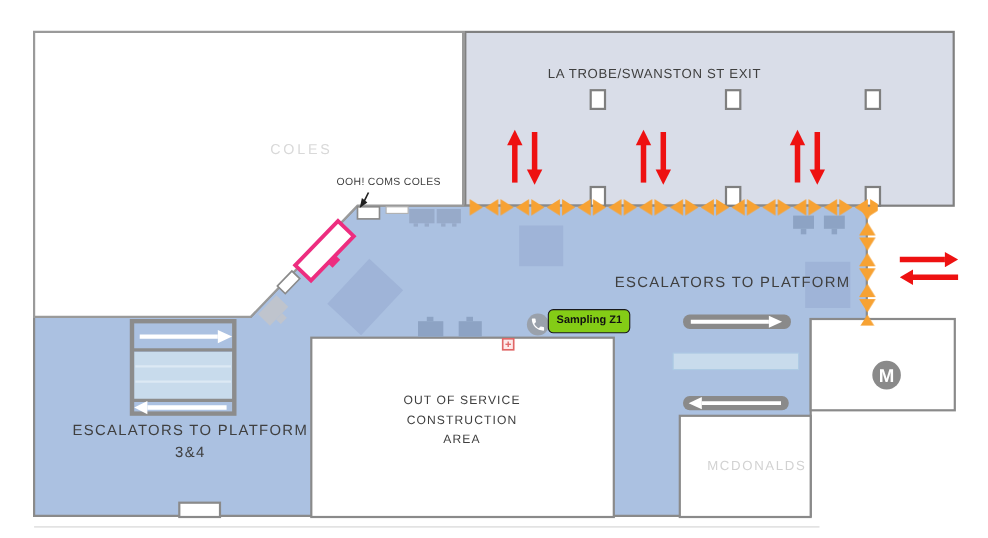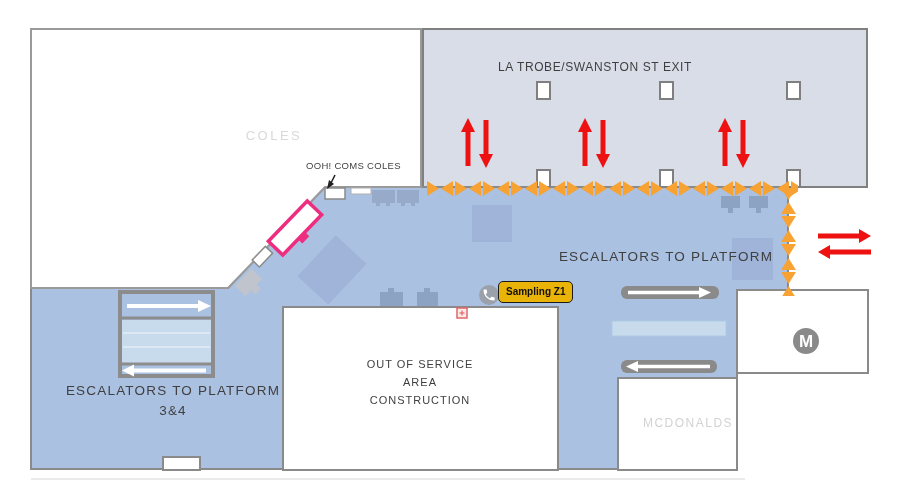--- a/index.html
+++ b/index.html
@@ -13,21 +13,21 @@
   .lbl-faint{color:#d9d9d9;}
   .center{text-align:center;}
   #coles-label{left:33px;top:128px;width:390px;font-size:13px;letter-spacing:2.5px;margin-left:46px;}
   #exit-label{left:425px;top:60px;width:300px;font-size:12px;letter-spacing:.6px;padding-left:20px;}
   #coms-label{left:306px;top:160px;font-size:9.5px;letter-spacing:.3px;}
   #esc12-label{left:541px;top:247px;width:250px;font-size:13.5px;letter-spacing:1.2px;line-height:20px;}
   #esc34-label{left:48px;top:381px;width:250px;font-size:13.5px;letter-spacing:1.2px;line-height:20px;}
   #construction-label{left:300px;top:355px;width:240px;font-size:11px;letter-spacing:1px;line-height:18px;white-space:normal;}
   #mcdonalds-label{left:618px;top:416px;width:140px;font-size:12px;letter-spacing:1.5px;color:#d2d2d2;}
   #sampling-badge{
-    left:498px;top:281px;height:20px;padding:0 7px;background:#eab308;
+    left:498px;top:281px;height:20px;padding:0 7px;background:#84cc16;
     border:1.6px solid #1a1a1a;border-radius:5px;font-size:10px;font-weight:bold;
     line-height:20px;color:#111;
   }
 </style>
 </head>
 <body>
 
 <div id="stage">
 
   <svg id="map-canvas" width="898" height="489" viewBox="0 0 898 489">
@@ -189,21 +189,21 @@
     <div>ESCALATORS TO PLATFORM</div>
   </div>
 
   <div class="lbl lbl-dark center" id="esc34-label">
     <div>ESCALATORS TO PLATFORM</div>
     <div>3&amp;4</div>
   </div>
 
   <div class="lbl lbl-dark center" id="construction-label">
     <div>OUT OF SERVICE</div>
+    <div>CONSTRUCTION</div>
     <div>AREA</div>
-    <div>CONSTRUCTION</div>
   </div>
 
   <div class="lbl center" id="mcdonalds-label">MCDONALDS</div>
 
   <div class="lbl" id="sampling-badge">Sampling Z1</div>
 
 </div>
 
 </body></html>

